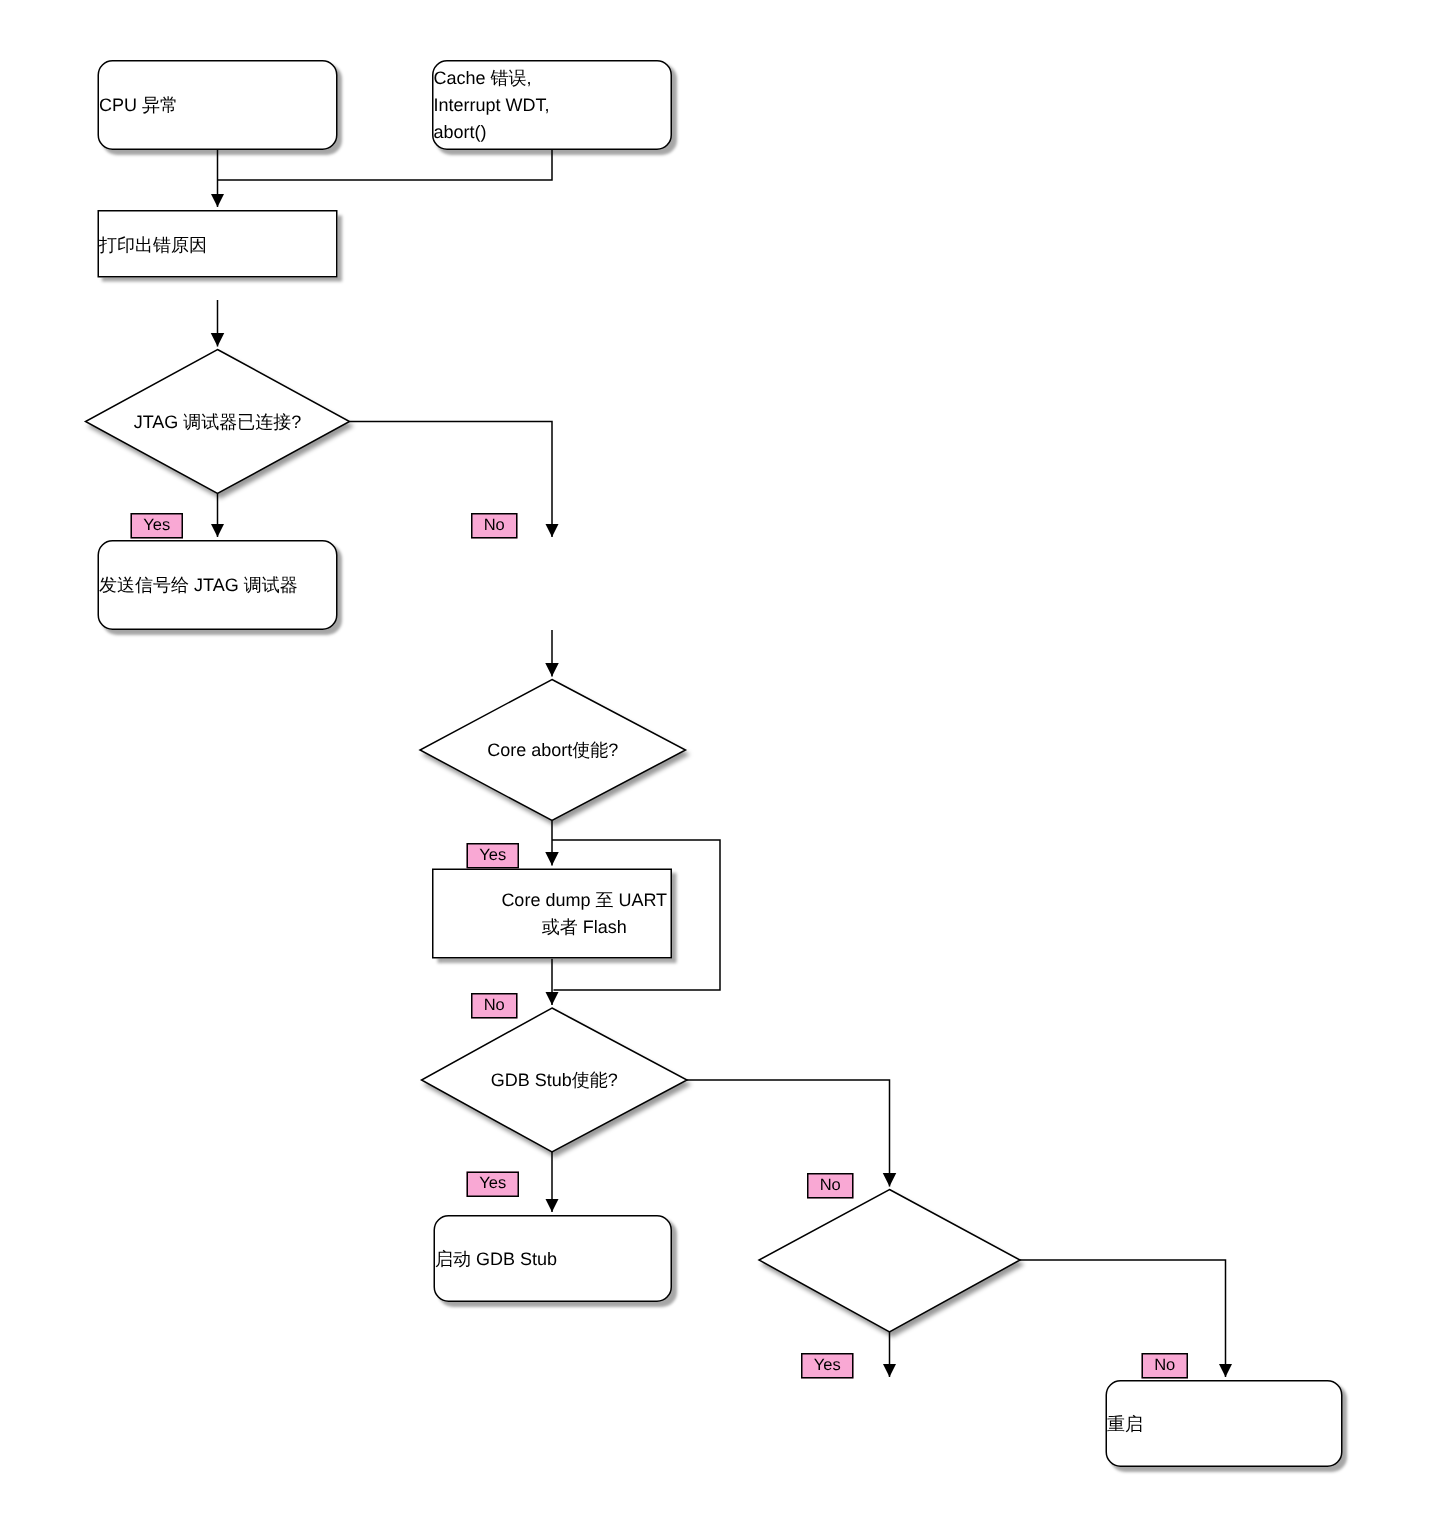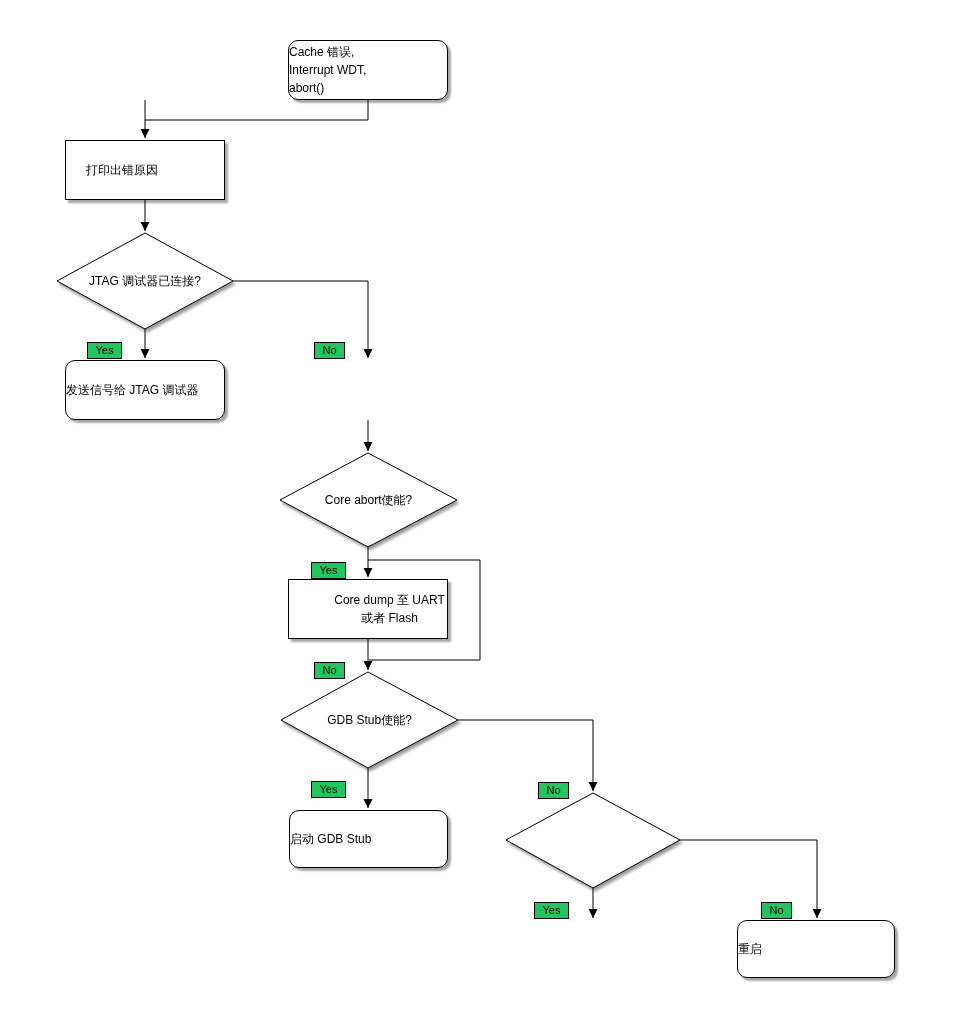--- a/index.html
+++ b/index.html
@@ -34,21 +34,21 @@
     align-items: center;
     justify-content: center;
     text-align: center;
     font-size: 12px;
     line-height: 18px;
     pointer-events: none;
   }
   .elabel {
     position: absolute;
     box-sizing: border-box;
-    background: #22c55e;
+    background: #f9a8d4;
     border: 1px solid #000000;
     display: flex;
     align-items: center;
     justify-content: center;
     font-size: 11px;
     line-height: 15px;
   }
   .diamonds polygon {
     fill: #ffffff;
     stroke: #000000;
@@ -83,28 +83,31 @@
       <path d="M680,840 H817 V918" marker-end="url(#arrow)"></path>
     </g>
     <g class="diamonds">
       <polygon points="145,233 233,281 145,329 57,281"></polygon>
       <polygon points="368,453 457,500 368,547 280,500"></polygon>
       <polygon points="368,672 458,720 368,768 281,720"></polygon>
       <polygon points="593,793 680,840 593,888 506,840"></polygon>
     </g>
   </svg>
 
+  <div class="node rounded" style="left:65px;top:40px;width:160px;height:60px;">
+    <span>CPU 异常</span>
+  </div>
 
   <div class="node rounded" style="left:288px;top:40px;width:160px;height:60px;">
     <span>Cache 错误,</span>
     <span>Interrupt WDT,</span>
     <span>abort()</span>
   </div>
 
-  <div class="node" style="left:65px;top:140px;width:160px;height:60px;padding-left:20px;">
+  <div class="node" style="left:65px;top:140px;width:160px;height:45px;">
     <span>打印出错原因</span>
   </div>
 
   <div class="node rounded" style="left:65px;top:360px;width:160px;height:60px;">
     <span>发送信号给 JTAG 调试器</span>
   </div>
 
 
   <div class="node" style="left:288px;top:579px;width:160px;height:60px;padding-left:43px;">
     <span>Core dump 至 UART 或者 Flash</span>

